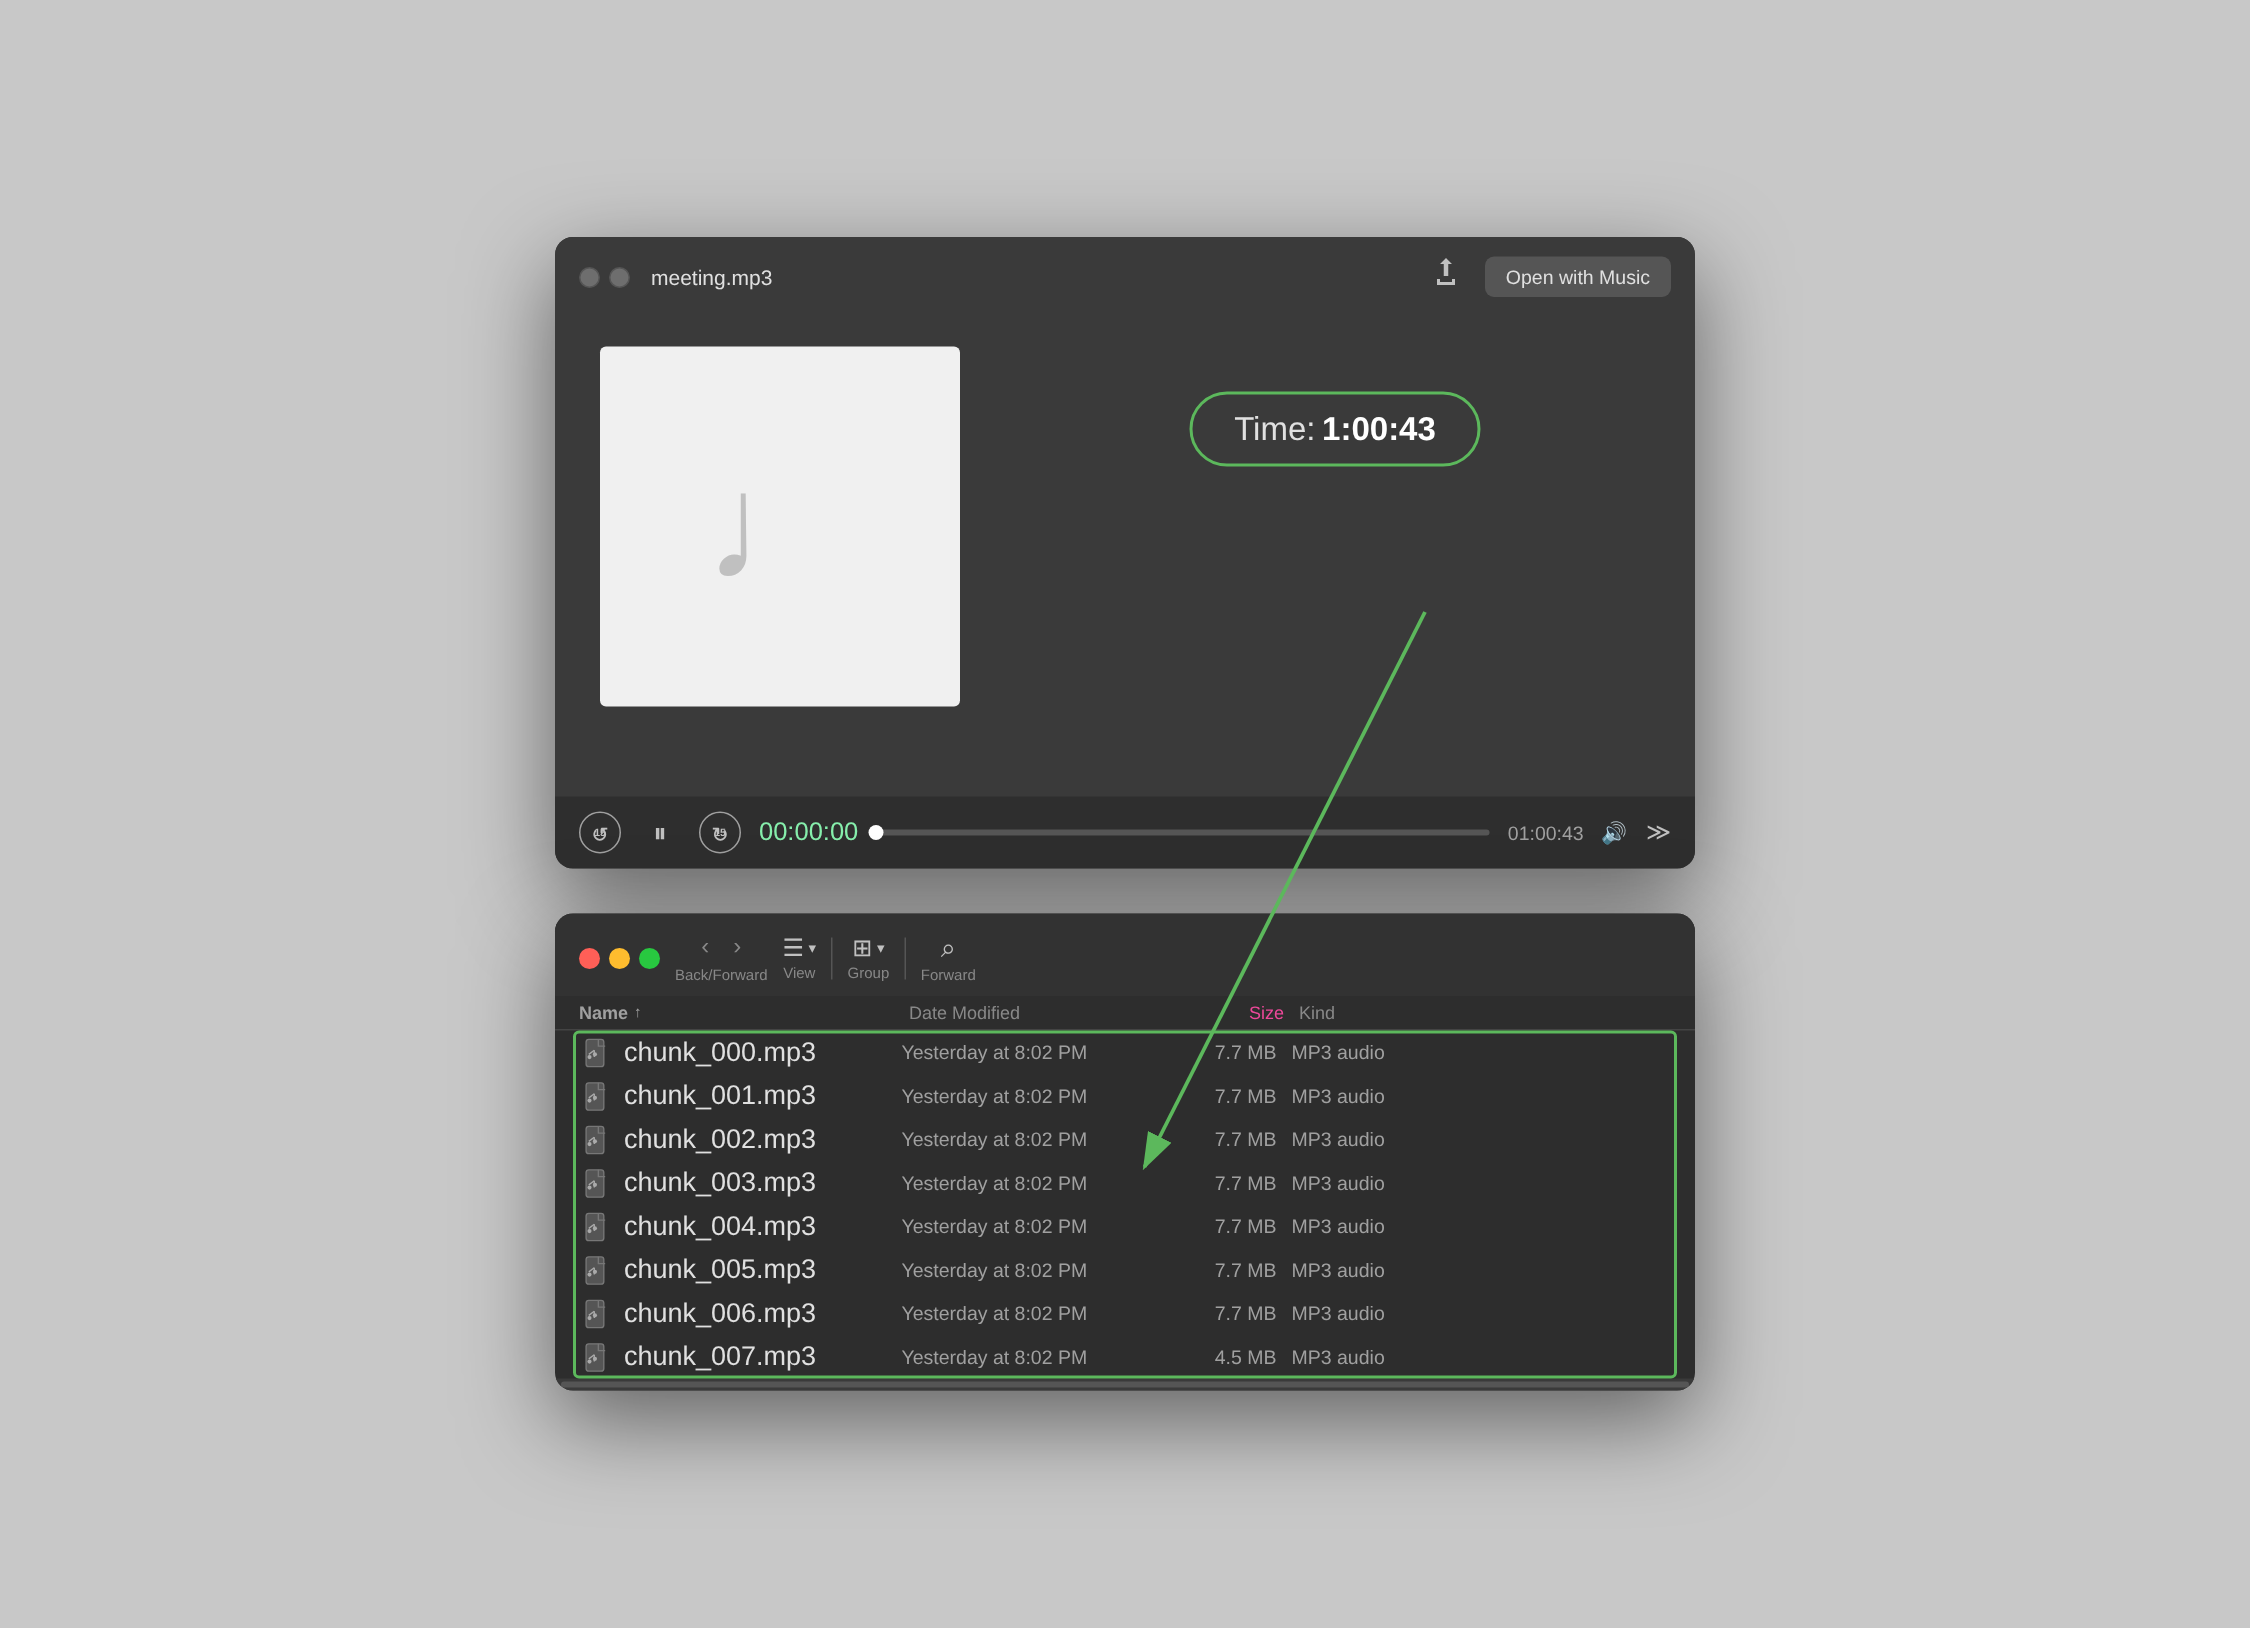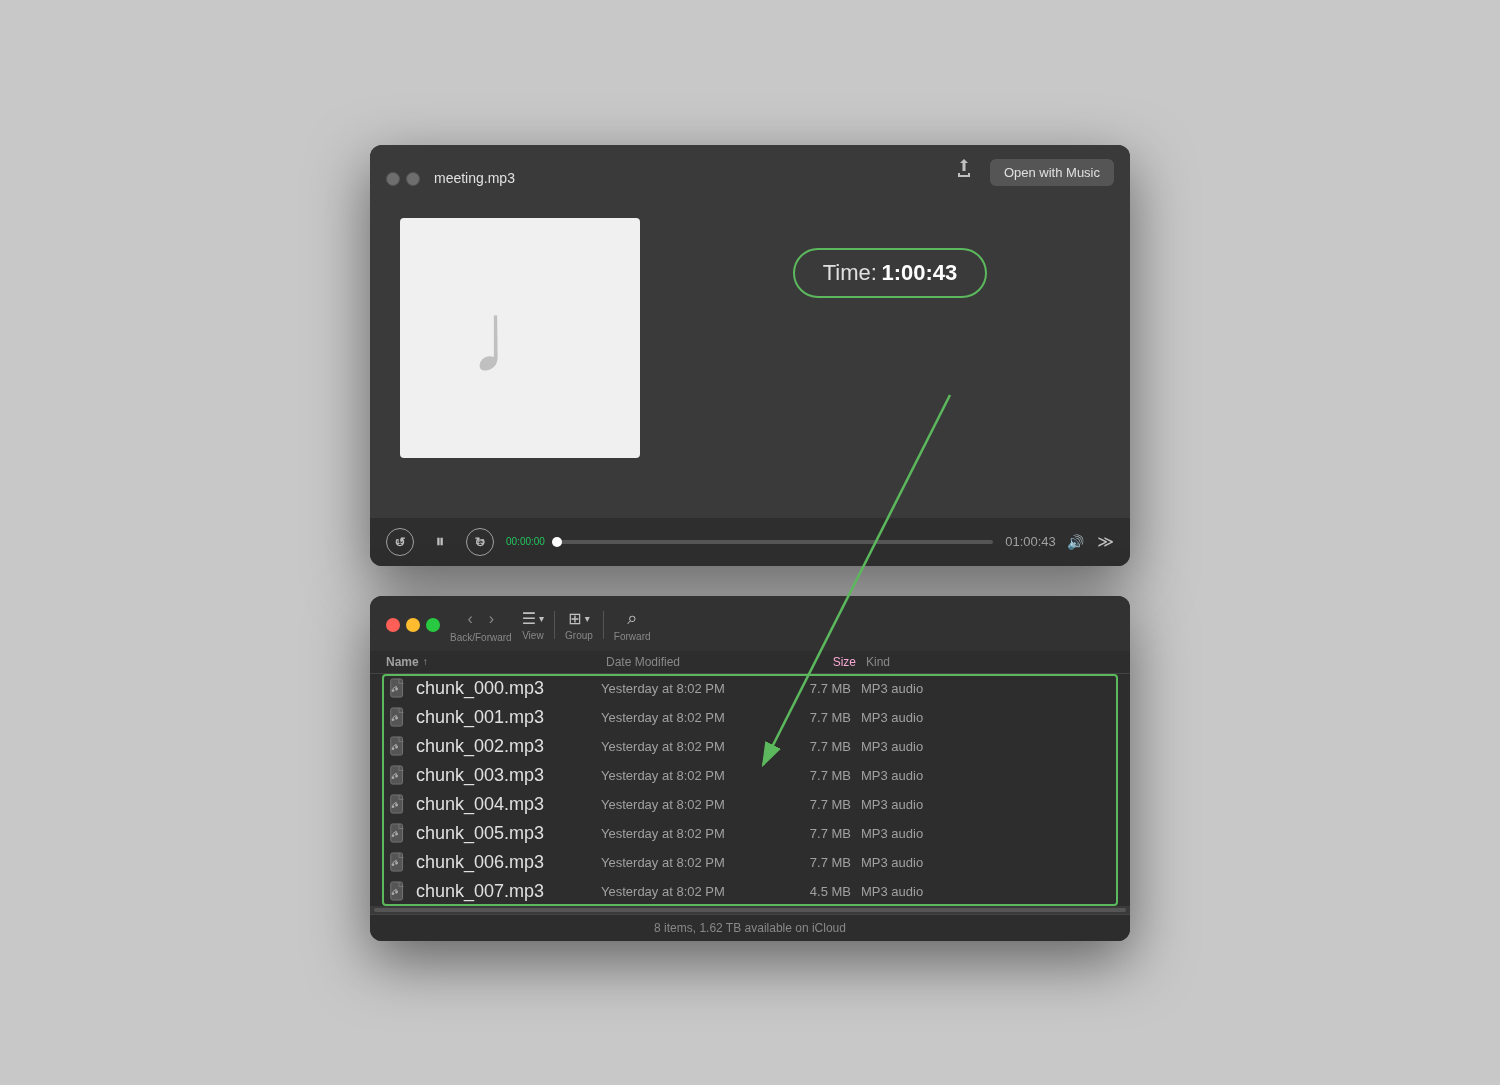--- a/index.html
+++ b/index.html
@@ -20,21 +20,21 @@
     .player-window {
       width: 760px;
       border-radius: 12px;
       background: #3a3a3a;
       overflow: hidden;
       box-shadow: 0 20px 60px rgba(0,0,0,0.5);
     }
 
     .player-titlebar {
       display: flex;
-      align-items: flex-end;
+      align-items: center;
       padding: 12px 16px;
       background: #3a3a3a;
       gap: 10px;
     }
 
     .titlebar-traffic {
       display: flex;
       gap: 6px;
     }
 
@@ -187,22 +187,22 @@
     }
 
     .skip-number {
       position: absolute;
       font-size: 7px;
       font-weight: 600;
       color: #c0c0c0;
     }
 
     .current-time {
-      color: #22c55e;
-      font-size: 10px;
+      color: #86efac;
+      font-size: 17px;
       white-space: nowrap;
     }
 
     .progress-bar-container {
       flex: 1;
       height: 4px;
       background: #555;
       border-radius: 2px;
       position: relative;
       cursor: pointer;
@@ -353,21 +353,21 @@
       font-size: 12px;
       color: #a0a0a0;
       font-weight: 600;
       display: flex;
       align-items: center;
       gap: 4px;
       cursor: pointer;
     }
 
     .col-date { width: 180px; font-size: 12px; color: #888; }
-    .col-size { width: 80px; font-size: 12px; color: #f9a8d4; text-align: right; padding-right: 10px; }
+    .col-size { width: 80px; font-size: 12px; color: #ec4899; text-align: right; padding-right: 10px; }
     .col-kind { flex: 1; font-size: 12px; color: #888; }
 
     
     .file-list {
       padding: 0;
     }
 
     .file-row {
       display: flex;
       align-items: center;
@@ -715,23 +715,20 @@
               <span class="file-size">4.5 MB</span>
               <span class="file-kind">MP3 audio</span>
             </div>
           </div>
       </div>
 
       <div class="finder-scrollbar">
         <div class="scrollbar-track"></div>
       </div>
 
-      <div class="finder-statusbar">
-        <span>8 items, 1.62 TB available on iCloud</span>
-      </div>
     </div>
   </div>
 
   <svg style="position:absolute;top:0;left:0;width:100%;height:100%;pointer-events:none;overflow:visible;" xmlns="http://www.w3.org/2000/svg">
 
     <defs>
       <marker id="arrowhead" markerWidth="10" markerHeight="7" refX="9" refY="3.5" orient="auto">
         <polygon points="0 0, 10 3.5, 0 7" fill="#5cb85c"></polygon>
       </marker>
     </defs>

